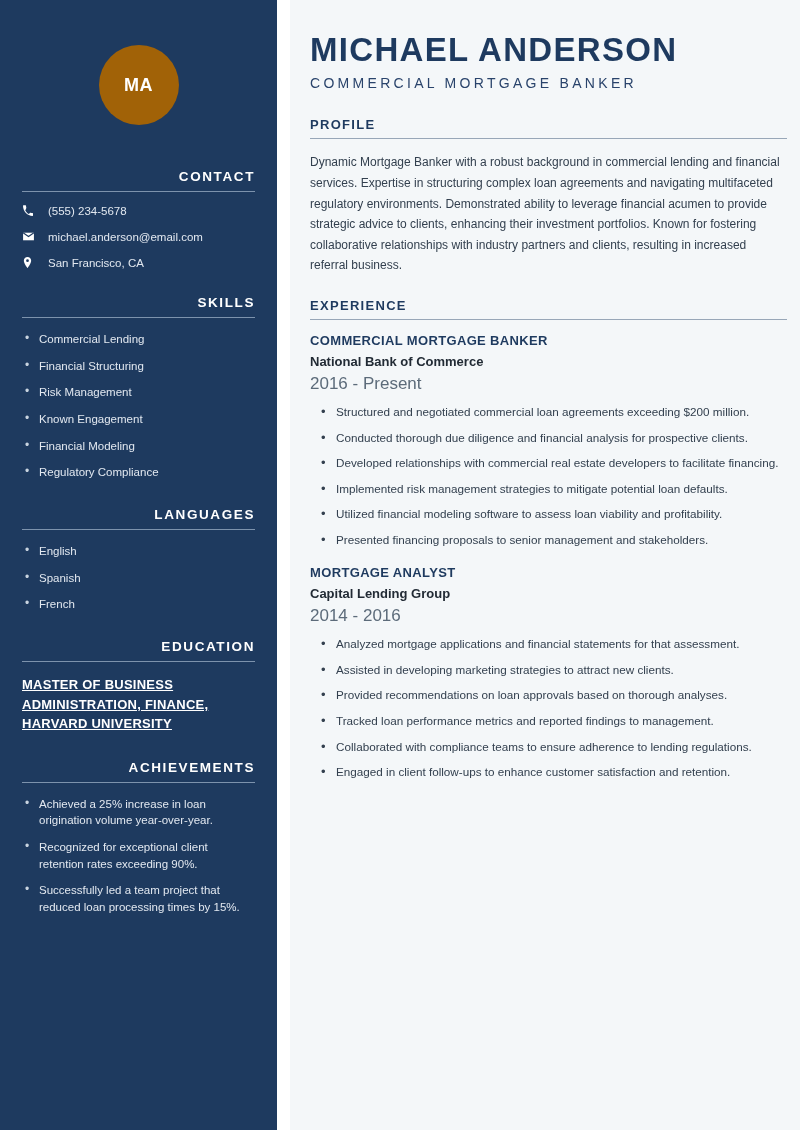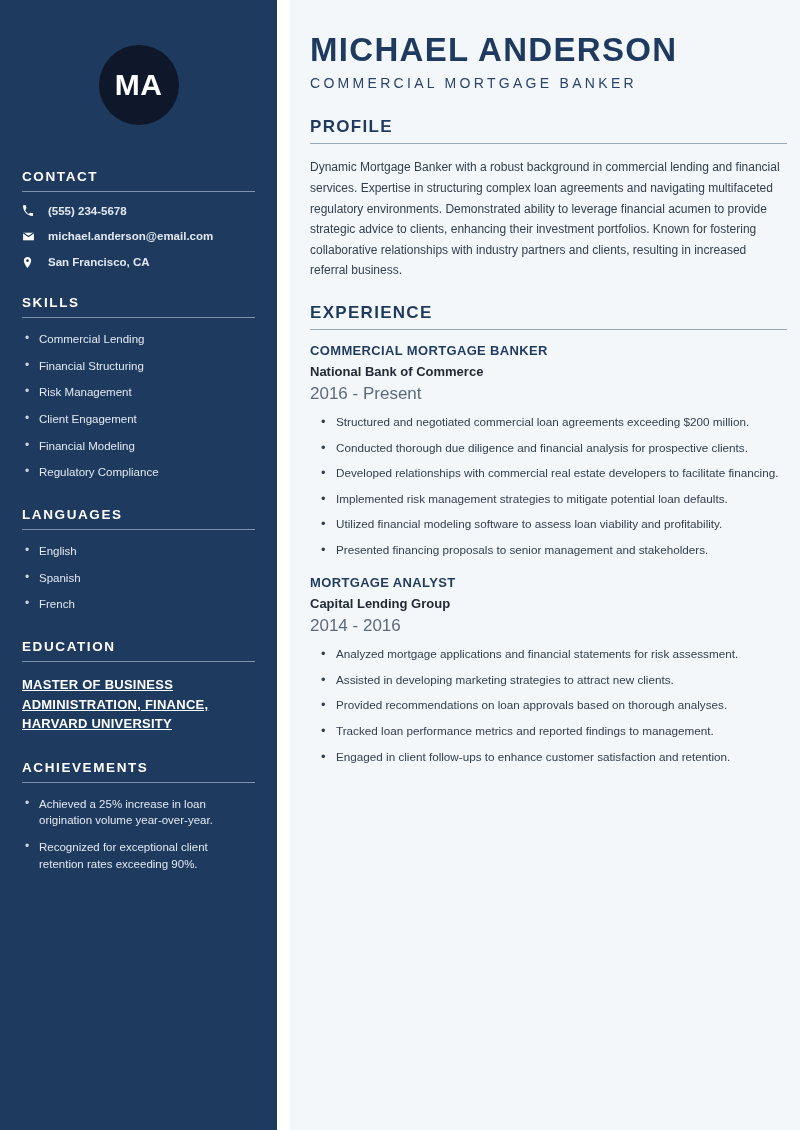--- a/index.html
+++ b/index.html
@@ -44,52 +44,53 @@
     display: flex;
     justify-content: center;
     padding-top: 45px;
     padding-bottom: 44px;
   }
 
   .avatar {
     width: 80px;
     height: 80px;
     border-radius: 50%;
-    background: #0f172a;
+    background: #a16207;
     color: #ffffff;
     display: flex;
     align-items: center;
     justify-content: center;
-    font-size: 30px;
+    font-size: 18px;
     font-weight: bold;
     letter-spacing: 0.5px;
   }
 
   .side-section { margin-bottom: 26px; }
 
   .side-heading {
     font-size: 13.5px;
     font-weight: bold;
     letter-spacing: 1.6px;
     color: #ffffff;
     margin-bottom: 7px;
+    text-align: right;
   }
 
   .side-rule {
     height: 1px;
     background: #7d93ad;
     margin-bottom: 13px;
   }
 
   .contact-row {
     display: flex;
+    align-items: center;
     margin-bottom: 13px;
     font-size: 11.5px;
     color: #e2e8f0;
-    font-weight: bold;
   }
 
   .contact-icon {
     width: 20px;
     min-width: 20px;
     display: flex;
     align-items: center;
     justify-content: flex-start;
     margin-right: 6px;
   }
@@ -144,21 +145,21 @@
   .job-subtitle {
     font-size: 14px;
     letter-spacing: 3.3px;
     color: #29436b;
     margin-bottom: 26px;
   }
 
   .main-section { margin-bottom: 22px; }
 
   .main-heading {
-    font-size: 17px;
+    font-size: 13px;
     font-weight: bold;
     letter-spacing: 1.3px;
     color: #1e3a5f;
     margin-bottom: 6px;
   }
 
   .main-rule {
     height: 1px;
     background: #98a7b8;
     margin-bottom: 13px;
@@ -257,21 +258,21 @@
       </div>
     </section>
 
     <section class="side-section">
       <div class="side-heading">SKILLS</div>
       <div class="side-rule"></div>
       <ul class="side-list">
         <li>Commercial Lending</li>
         <li>Financial Structuring</li>
         <li>Risk Management</li>
-        <li>Client Engagement</li>
+        <li>Known Engagement</li>
         <li>Financial Modeling</li>
         <li>Regulatory Compliance</li>
       </ul>
     </section>
 
     <section class="side-section">
       <div class="side-heading">LANGUAGES</div>
       <div class="side-rule"></div>
       <ul class="side-list">
         <li>English</li>
@@ -285,20 +286,21 @@
       <div class="side-rule"></div>
       <div class="edu-item">MASTER OF BUSINESS ADMINISTRATION, FINANCE, HARVARD UNIVERSITY</div>
     </section>
 
     <section class="side-section">
       <div class="side-heading">ACHIEVEMENTS</div>
       <div class="side-rule"></div>
       <ul class="side-list">
         <li>Achieved a 25% increase in loan origination volume year-over-year.</li>
         <li>Recognized for exceptional client retention rates exceeding 90%.</li>
+        <li>Successfully led a team project that reduced loan processing times by 15%.</li>
       </ul>
     </section>
 
   </aside>
 
   <div class="sidebar-gap"></div>
 
   <main class="main">
 
     <h1 class="name">MICHAEL ANDERSON</h1>
@@ -326,24 +328,25 @@
           <li>Utilized financial modeling software to assess loan viability and profitability.</li>
           <li>Presented financing proposals to senior management and stakeholders.</li>
         </ul>
       </div>
 
       <div class="exp-entry">
         <div class="exp-title">MORTGAGE ANALYST</div>
         <div class="exp-company">Capital Lending Group</div>
         <div class="exp-dates">2014 - 2016</div>
         <ul class="exp-list">
-          <li>Analyzed mortgage applications and financial statements for risk assessment.</li>
+          <li>Analyzed mortgage applications and financial statements for that assessment.</li>
           <li>Assisted in developing marketing strategies to attract new clients.</li>
           <li>Provided recommendations on loan approvals based on thorough analyses.</li>
           <li>Tracked loan performance metrics and reported findings to management.</li>
+          <li>Collaborated with compliance teams to ensure adherence to lending regulations.</li>
           <li>Engaged in client follow-ups to enhance customer satisfaction and retention.</li>
         </ul>
       </div>
 
     </section>
 
   </main>
 
 </div>
 

